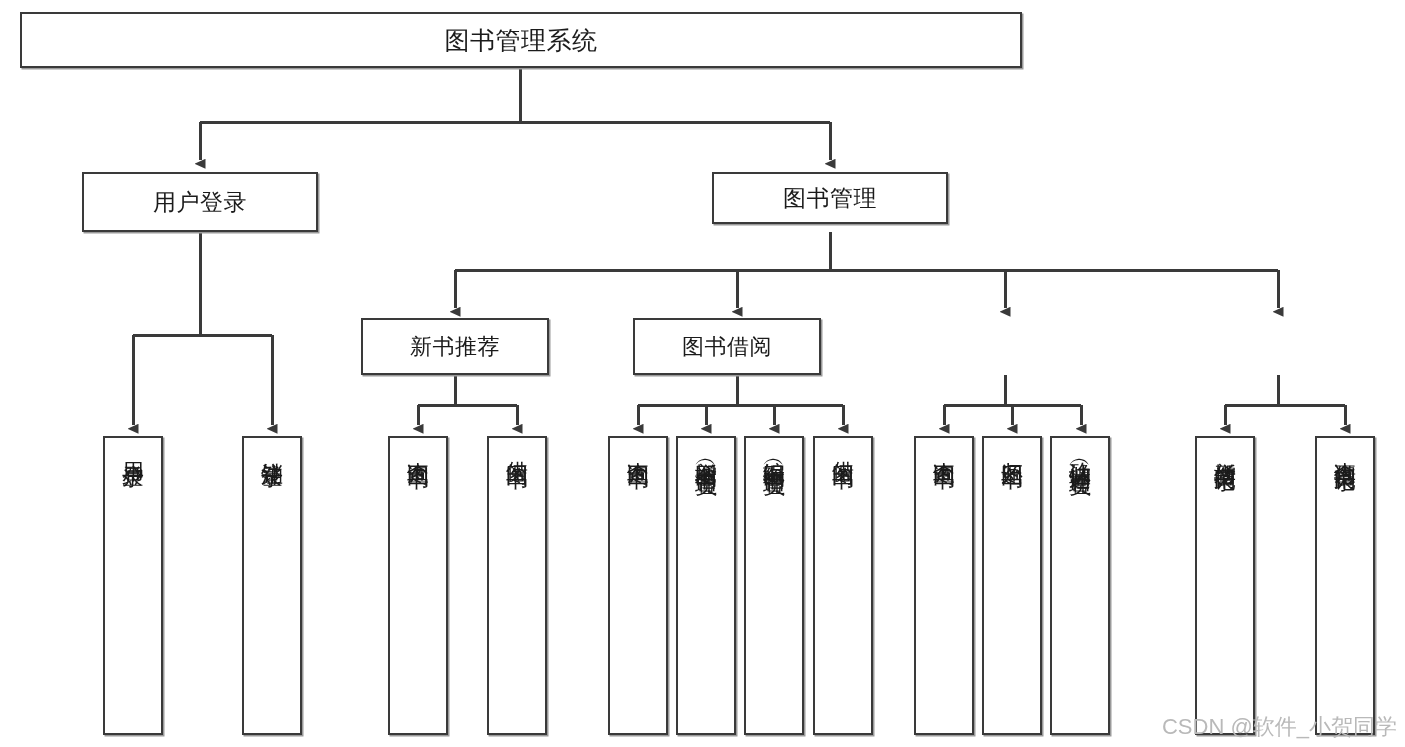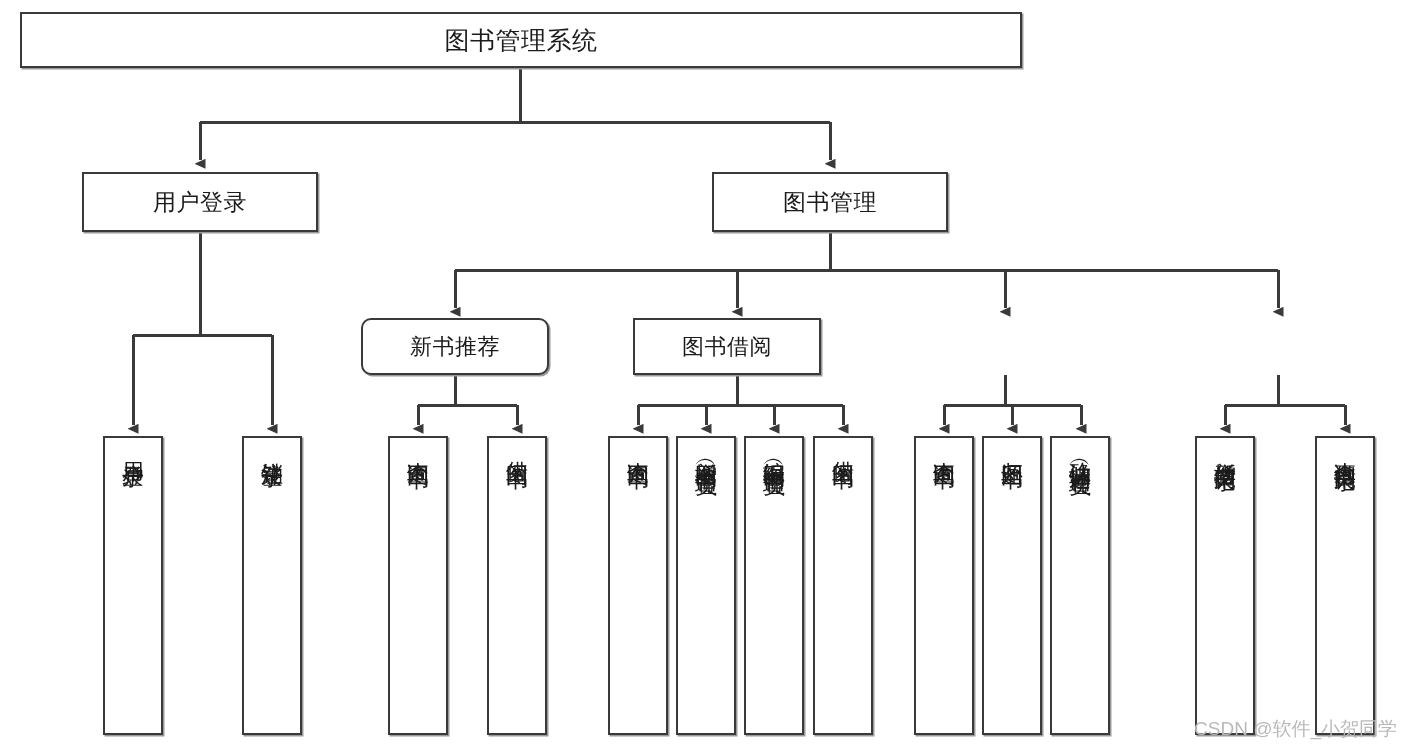--- a/index.html
+++ b/index.html
@@ -71,21 +71,21 @@
     white-space: nowrap;
     max-height: 288px;
   }
   .node.leaf.leaf-tall .node-label {
     max-height: 296px;
   }
   #watermark {
     position: absolute;
     right: 8px;
     bottom: 5px;
-    font-size: 19px;
+    font-size: 22px;
     color: #b9b9b9;
     white-space: nowrap;
     z-index: 3;
     font-family: "Liberation Sans", "DejaVu Sans", sans-serif;
   }
 </style>
 </head>
 <body>
 
 <div id="diagram-root">
@@ -141,25 +141,25 @@
   </svg>
 
   <div class="node level-root" style="left:20px; top:12px; width:1002px; height:56px;">
     <span class="node-label">图书管理系统</span>
   </div>
 
   <div class="node level-two" style="left:82px; top:172px; width:236px; height:60px;">
     <span class="node-label">用户登录</span>
   </div>
 
-  <div class="node level-two" style="left:712px; top:172px; width:236px; height:60px;">
+  <div class="node level-two" style="left:712px; top:172px; width:236px; height:52px;">
     <span class="node-label">图书管理</span>
   </div>
 
-  <div class="node level-three" style="left:361px; top:318px; width:188px; height:57px;border-radius:10px;">
+  <div class="node level-three" style="left:361px; top:318px; width:188px; height:57px;">
     <span class="node-label">新书推荐</span>
   </div>
 
   <div class="node level-three" style="left:633px; top:318px; width:188px; height:57px;">
     <span class="node-label">图书借阅</span>
   </div>
 
 
 
   <div class="node leaf" style="left:103px; top:436px; width:60px; height:299px;">

